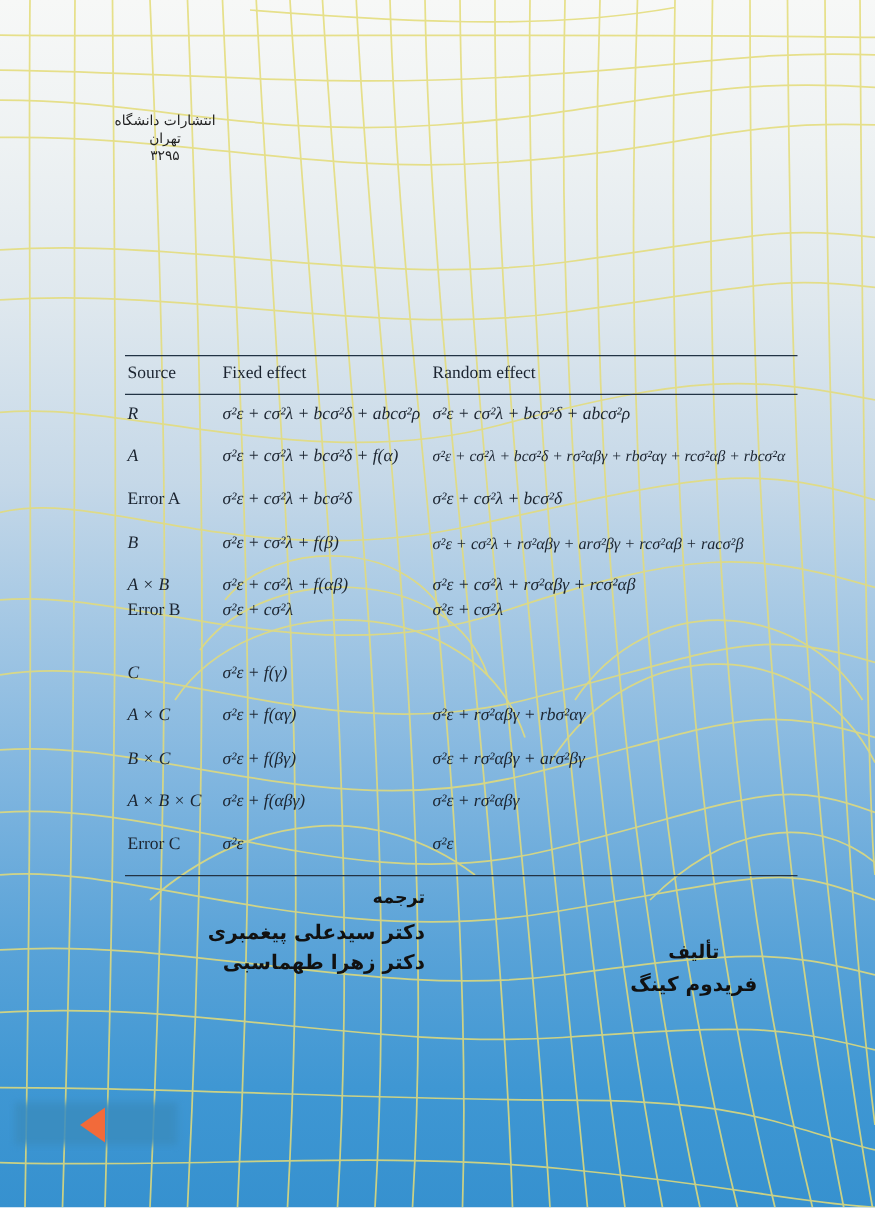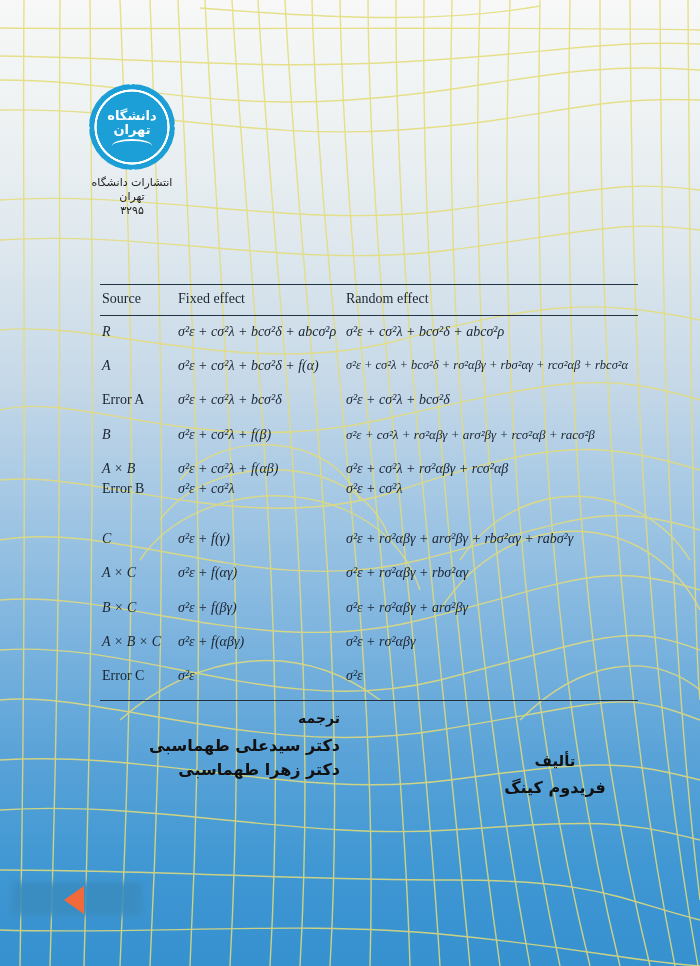--- a/index.html
+++ b/index.html
@@ -97,24 +97,20 @@
 
       <path d="M180 480 C220 430 330 430 360 500"></path>
       <path d="M160 520 C210 450 360 450 390 540"></path>
       <path d="M140 560 C200 470 380 470 420 590"></path>
       <path d="M460 560 C520 470 640 480 690 560"></path>
       <path d="M440 610 C510 500 650 510 700 610"></path>
     </g>
   </svg>
 
   <div class="logo-wrap">
-    <div class="seal">
-      <div class="seal-text">دانشگاه تهران</div>
-      <div class="seal-wings"></div>
-    </div>
     <div class="publisher">انتشارات دانشگاه تهران</div>
     <div class="pubnum">۳۲۹۵</div>
   </div>
 
 
   <div class="rule-top"></div>
   <div class="rule-mid"></div>
   <div class="rule-bot"></div>
 
   <div style="font-family:'Liberation Serif', serif; font-size:14px; color:#1b2430;">
@@ -150,21 +146,20 @@
       <span class="c3 it">σ²ε + cσ²λ + rσ²αβγ + rcσ²αβ</span>
     </div>
     <div class="row" style="top:481px;">
       <span class="c1">Error B</span>
       <span class="c2 it">σ²ε + cσ²λ</span>
       <span class="c3 it">σ²ε + cσ²λ</span>
     </div>
     <div class="row" style="top:531px;">
       <span class="c1 it">C</span>
       <span class="c2 it">σ²ε + f(γ)</span>
-      <span class="c3 it">σ²ε + rσ²αβγ + arσ²βγ + rbσ²αγ + rabσ²γ</span>
     </div>
     <div class="row" style="top:565px;">
       <span class="c1 it">A × C</span>
       <span class="c2 it">σ²ε + f(αγ)</span>
       <span class="c3 it">σ²ε + rσ²αβγ + rbσ²αγ</span>
     </div>
     <div class="row" style="top:600px;">
       <span class="c1 it">B × C</span>
       <span class="c2 it">σ²ε + f(βγ)</span>
       <span class="c3 it">σ²ε + rσ²αβγ + arσ²βγ</span>
@@ -176,21 +171,21 @@
     </div>
     <div class="row" style="top:668px;">
       <span class="c1">Error C</span>
       <span class="c2 it">σ²ε</span>
       <span class="c3 it">σ²ε</span>
     </div>
   </div>
 
   <div class="translators">
     <div class="lbl">ترجمه</div>
-    <div class="nm">دکتر سیدعلی طهماسبی</div>
+    <div class="nm">دکتر سیدعلی پیغمبری</div>
     <div class="nm">دکتر زهرا طهماسبی</div>
   </div>
 
   <div class="authors">
     <div class="lbl">تألیف</div>
     <div class="nm">فریدوم کینگ</div>
   </div>
 
   <div class="badge">
     <div class="blk"></div>

